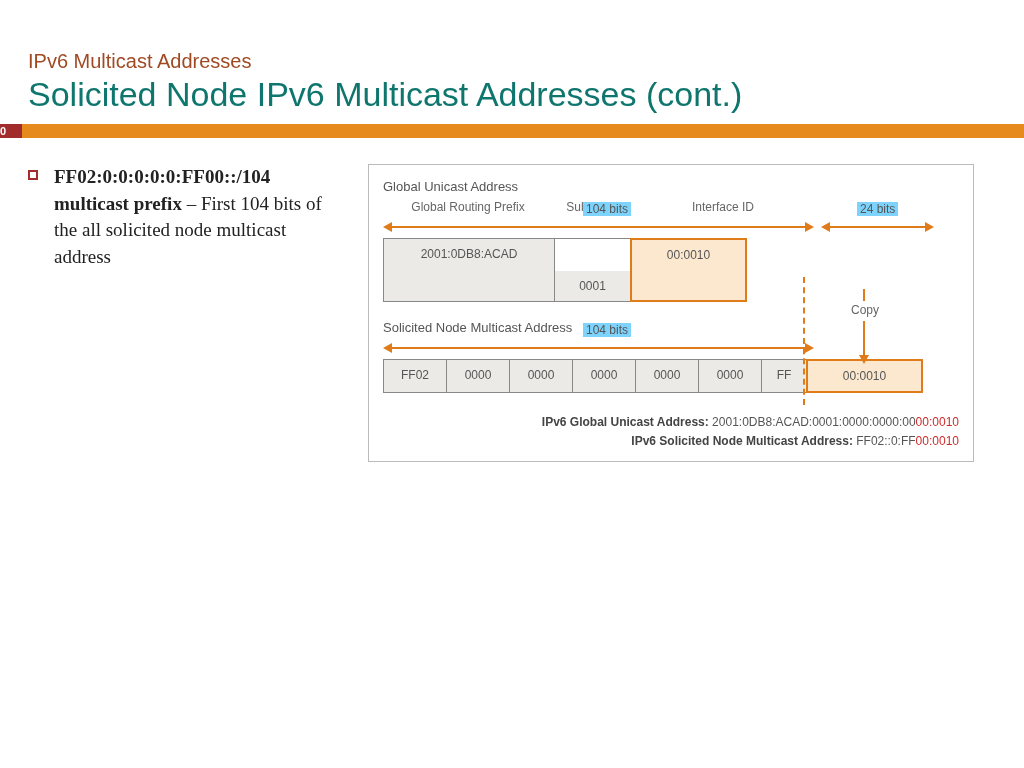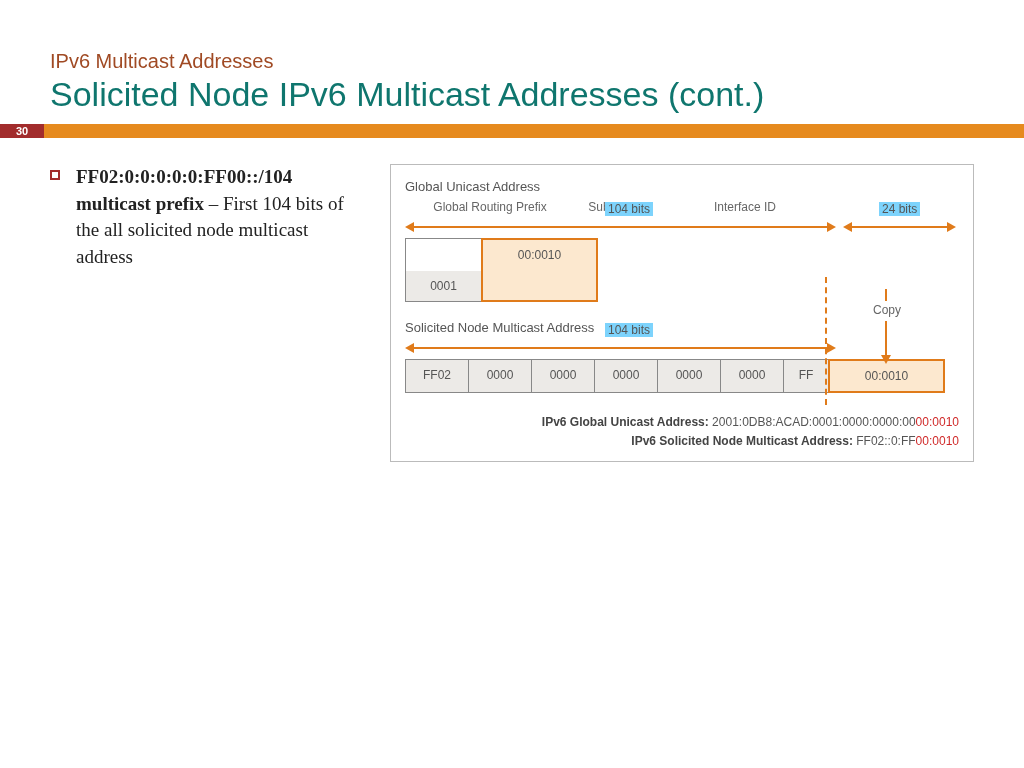--- a/index.html
+++ b/index.html
@@ -5,21 +5,21 @@
   body {
     margin: 0;
     padding: 0;
     font-family: Arial, sans-serif;
     width: 1024px;
     height: 768px;
     background: #fff;
     position: relative;
   }
   .slide {
-    padding: 50px 50px 0 50px;
+    padding: 50px 50px 0 28px;
   }
   .pretitle {
     color: #a04a24;
     font-size: 20px;
     font-weight: normal;
     margin: 0;
   }
   .title {
     color: #0f766e;
     font-size: 34px;
@@ -176,20 +176,21 @@
         <div class="arrow-label" style="left:200px;">104 bits</div>
 
         <div class="arrow-line" style="left:444px; width:100px; top:10px;"></div>
         <div class="arrow-head-l" style="left:438px; top:6px;"></div>
         <div class="arrow-head-r" style="left:542px; top:6px;"></div>
         <div class="arrow-label" style="left:474px;">24 bits</div>
       </div>
 
       <div style="display:flex;">
         <div class="cells-row" style="border-right:none;">
+          <div class="cell" style="width:150px;">2001:0DB8:ACAD</div>
           <div class="cell" style="width:55px;margin-top:32px;">0001</div>
         </div>
         <div class="cells-row" style="border:2px solid #e07b1a;">
           <div class="cell orange" style="width:93px;border-right:none;border-left:none;">00:0010</div>
         </div>
       </div>
 
       <div class="dashed" style="left:434px; top:112px; height:128px;"></div>
       <div class="v-arrow" style="left:494px; top:124px; height:12px;"></div>
       <div class="copy-label" style="left:482px; top:138px;">Copy</div>

